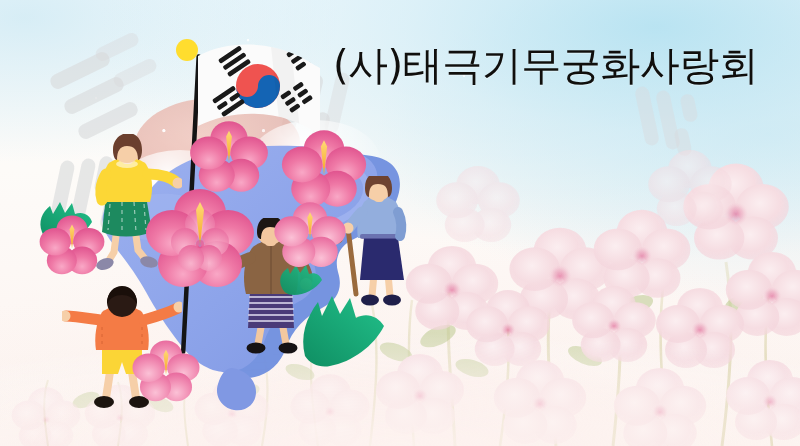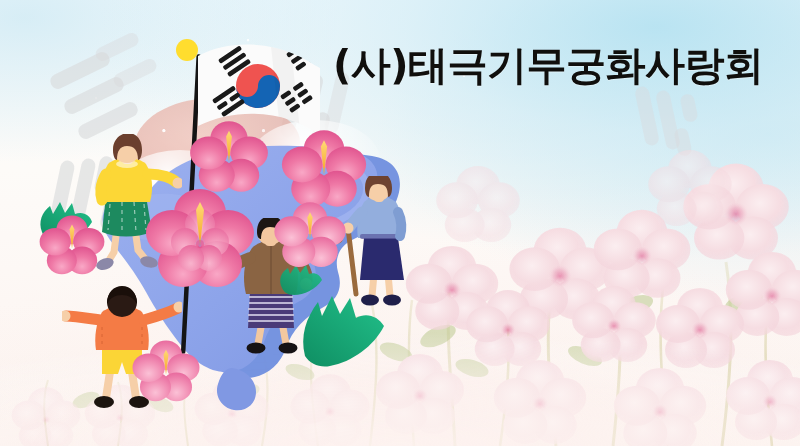--- a/index.html
+++ b/index.html
@@ -58,21 +58,21 @@
     position:absolute;border-radius:50%;
     background:radial-gradient(circle at 40% 35%, rgba(255,255,255,.95), rgba(255,255,255,.25) 70%, rgba(255,255,255,0));
   }
 
   
   #title{
     position:absolute;
     left:333px;top:45px;
     font-family:"DejaVu Sans","Liberation Sans",sans-serif;
     font-size:40px;line-height:1;
-    font-weight:700;
+    font-weight:400;
     color:#100f0d;
     letter-spacing:-.5px;
     white-space:nowrap;
     text-shadow:0 1px 0 rgba(255,255,255,.35);
   }
   
   .person{position:absolute;}
 </style>
 </head>
 <body>

